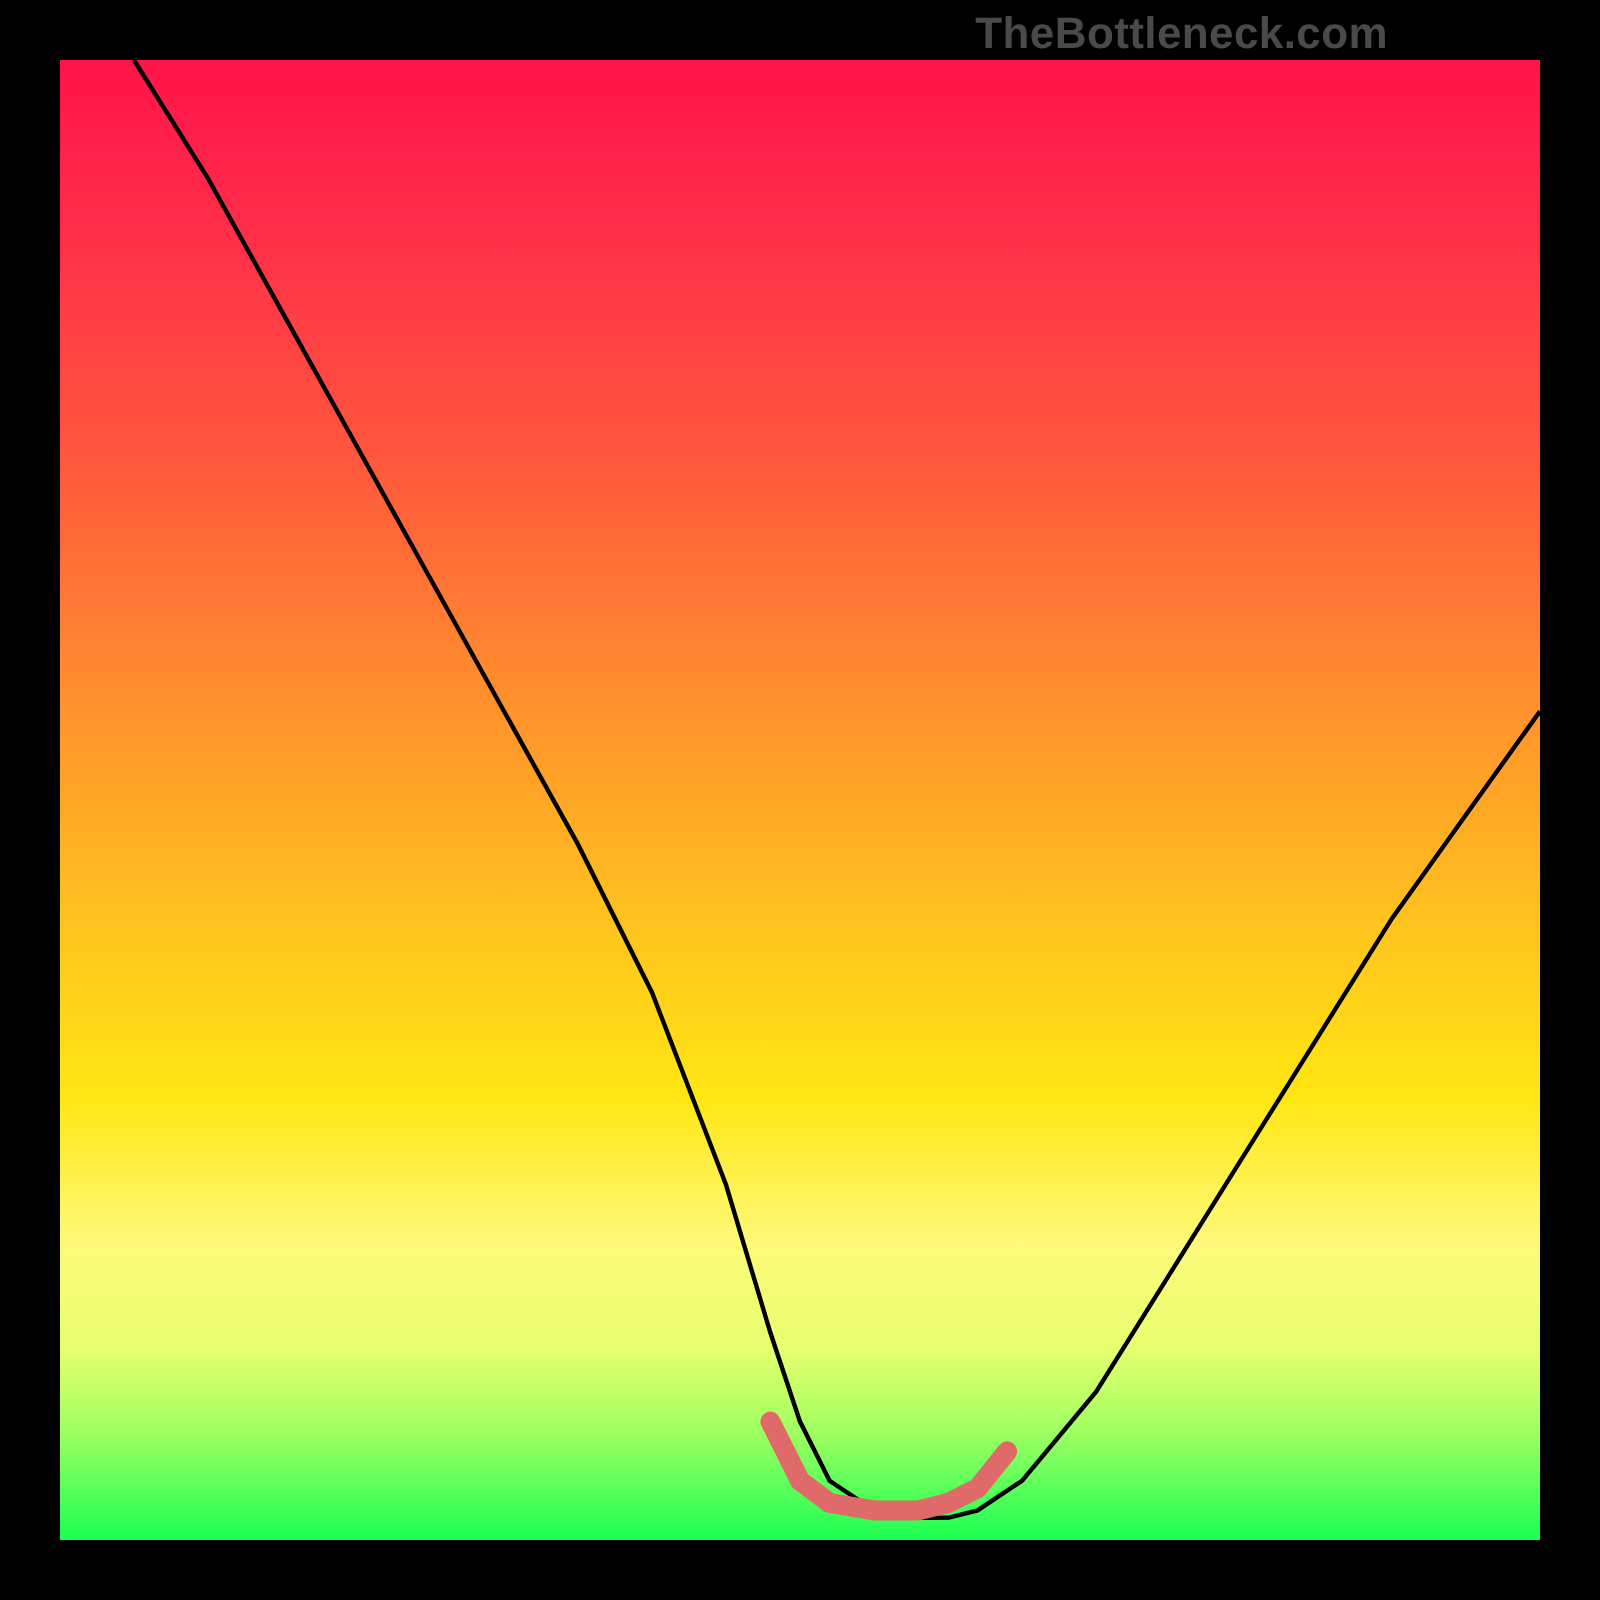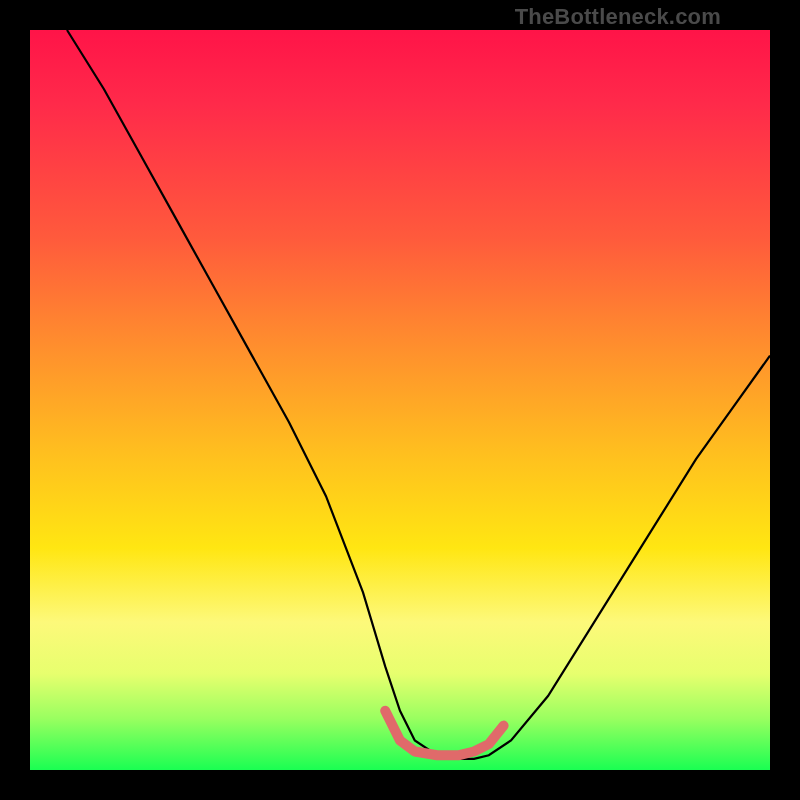--- a/index.html
+++ b/index.html
@@ -9,21 +9,20 @@
     height: 800px;
     background: #000;
     font-family: Arial, Helvetica, sans-serif;
     overflow: hidden;
   }
   .frame {
     position: relative;
     width: 704px;
     height: 800px;
     background: #000;
-    padding-left: 27px;
   }
   .plot {
     position: absolute;
     left: 30px;
     top: 30px;
     width: 740px;
     height: 740px;
     
     background: linear-gradient(to bottom,
       #ff1448 0%,

